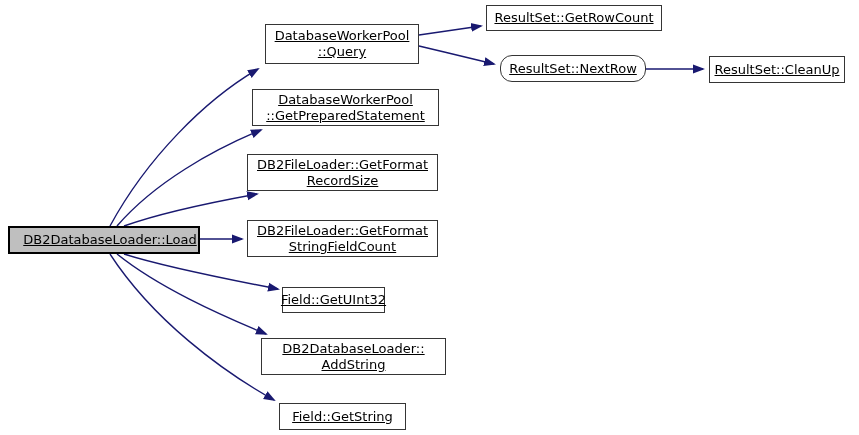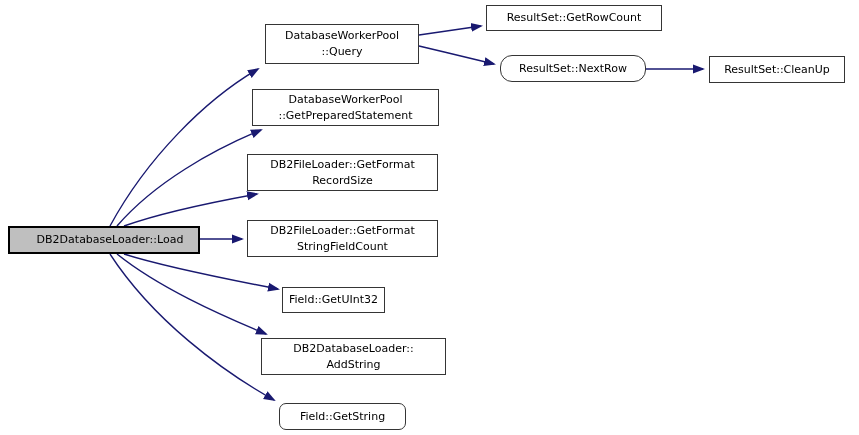--- a/index.html
+++ b/index.html
@@ -27,28 +27,29 @@
   }
   svg.edges .arrowhead {
     fill: var(--edge, #191970);
   }
   .node {
     position: absolute;
     box-sizing: border-box;
     background: var(--node_fill, #ffffff);
     border: 1px solid var(--node_border, #353535);
     color: #000000;
-    font-size: 11px;
+    font-size: 13px;
     line-height: 16px;
     display: flex;
     align-items: center;
     justify-content: center;
     text-align: center;
     white-space: pre-line;
     cursor: pointer;
+    text-decoration: underline;
   }
   .node.highlight {
     background: var(--highlight_fill, #bfbfbf);
     border: 2px solid var(--highlight_border, #000000);
     cursor: default;
   }
 </style>
 </head>
 <body>
 
@@ -84,21 +85,21 @@
 RecordSize</div>
 
   <div class="node" style="left:247px; top:220px; width:191px; height:37px;">DB2FileLoader::GetFormat
 StringFieldCount</div>
 
   <div class="node" style="left:282px; top:287px; width:103px; height:26px;">Field::GetUInt32</div>
 
   <div class="node" style="left:261px; top:338px; width:185px; height:37px;">DB2DatabaseLoader::
 AddString</div>
 
-  <div class="node" style="left:279px; top:403px; width:127px; height:27px;border-radius:7px;">Field::GetString</div>
+  <div class="node" style="left:279px; top:403px; width:127px; height:27px;">Field::GetString</div>
 
   <div class="node" style="left:486px; top:5px; width:176px; height:26px;">ResultSet::GetRowCount</div>
 
   <div class="node" style="left:500px; top:55px; width:146px; height:27px;border-radius:12px;">ResultSet::NextRow</div>
 
   <div class="node" style="left:709px; top:56px; width:136px; height:27px;">ResultSet::CleanUp</div>
 
 </div>
 
 </body></html>

